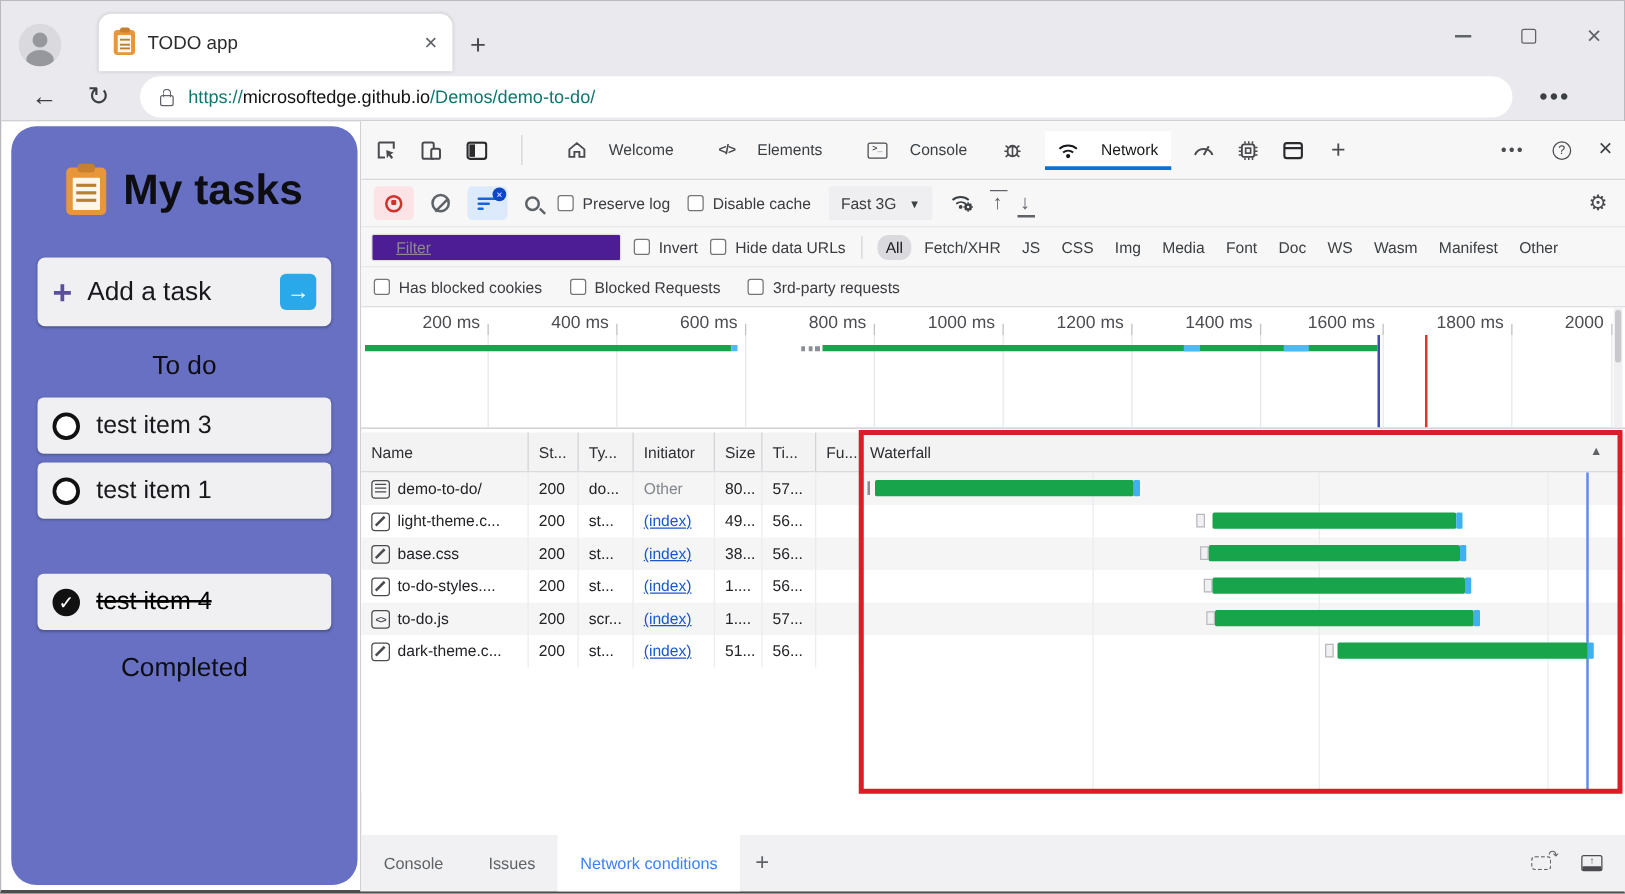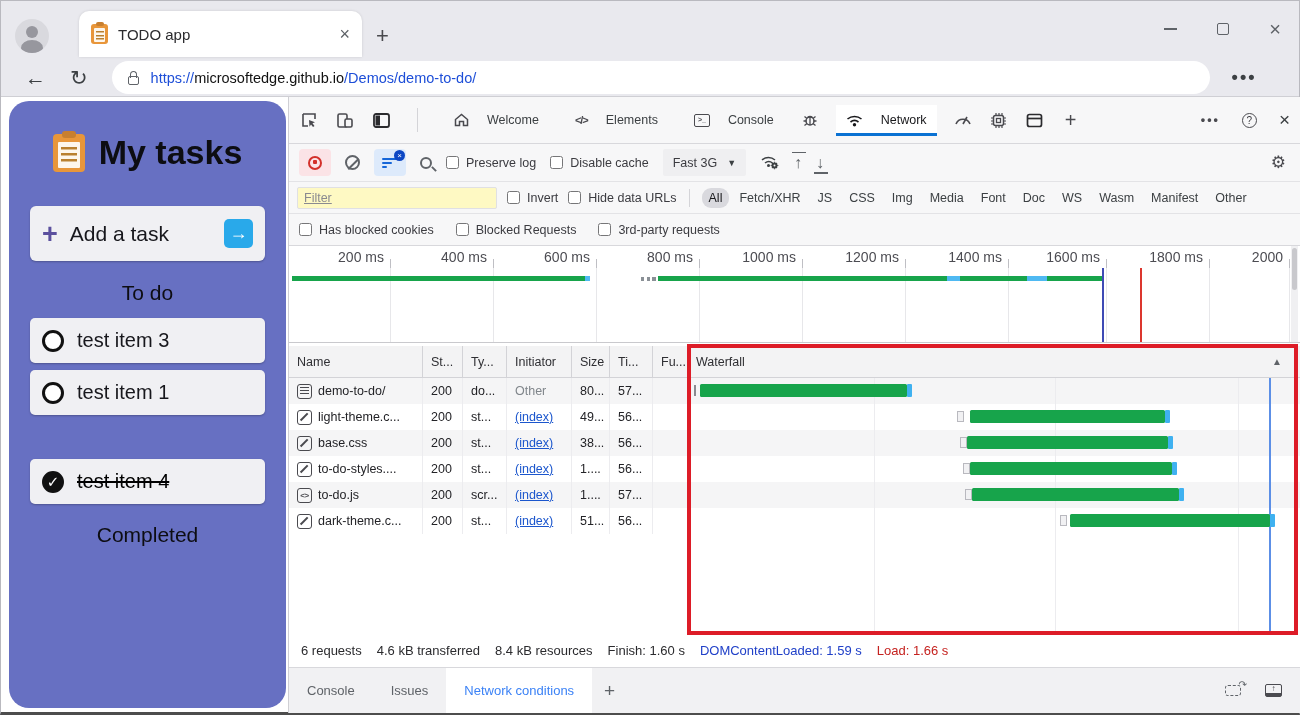--- a/index.html
+++ b/index.html
@@ -24,21 +24,21 @@
   #wincontrols { position:absolute; right:18px; top:22px; display:flex; gap:40px; align-items:center; color:#5f6368; }
   .win-min { width:13px; height:2px; background:#5f6368; }
   .win-max { width:12px; height:12px; border:1.6px solid #5f6368; border-radius:2px; }
   .win-close { font-size:20px; line-height:12px; }
   #navrow { position:absolute; left:0; top:57px; width:100%; height:39px; display:flex; align-items:center; }
   .nav-ic { font-size:21px; color:#3c4043; margin-left:24px; }
   #urlbar { margin-left:24px; width:1098px; height:33px; background:#fff; border-radius:17px; display:flex; align-items:center; padding:0 16px; gap:12px; }
   .lock { position:relative; width:11px; height:9px; border:1.6px solid #5f6368; border-radius:2px; margin-top:5px; }
   .lock::before { content:""; position:absolute; left:1.2px; top:-6px; width:5px; height:6px; border:1.6px solid #5f6368; border-bottom:none; border-radius:4px 4px 0 0; }
   #urltext { font-size:14.5px; }
-  #urltext .dim { color:#1d4ed8; }
+  #urltext .dim { color:#0f766e; }
   #urltext .domain { color:#111; font-weight:400; }
   #chromedots { margin-left:22px; font-size:18px; color:#3c4043; letter-spacing:2px; }
 
   
   #taskpane { position:absolute; left:8px; top:100px; width:277px; height:607px; background:#6770c2; border-radius:20px; }
   #apptitle { position:absolute; left:0; top:32px; width:100%; display:flex; justify-content:center; align-items:center; gap:14px; }
   #apptitle .clip { width:32px; height:38px; border-radius:4px; }
   #apptitle .clip::before { left:5px; top:8px; right:5px; bottom:4px; background-size:16px 2.5px; background-position:3px 5px,3px 11px,3px 17px; }
   #apptitle .clip::after { left:9px; top:-3px; width:14px; height:7px; border-radius:3px; }
   #apptitle .t { font-size:34px; font-weight:700; color:#0d0d12; }
@@ -85,21 +85,21 @@
   .cb { width:13px; height:13px; border:1.5px solid #767678; border-radius:2.5px; background:#fff; flex:none; }
   .cklabel { display:flex; align-items:center; gap:7px; }
   #throttle { display:flex; align-items:center; gap:10px; background:#efeff1; height:27px; padding:0 10px; border-radius:2px; }
   #throttle .car { font-size:9px; color:#3c4043; }
   .arrline { position:relative; font-size:16px; color:#5f6368; line-height:14px; }
   .arr-top::before { content:""; position:absolute; left:-2px; top:-4px; width:14px; height:1.8px; background:#5f6368; }
   .arr-bot::after { content:""; position:absolute; left:-2px; bottom:-4px; width:14px; height:1.8px; background:#5f6368; }
   .gear { font-size:17px; color:#4a4a4f; }
 
   #dt-filterrow { top:85px; height:32px; background:#f7f7f8; border-bottom:1px solid #e3e3e6; gap:10px; padding:0 8px; }
-  #filterbox { width:200px; height:22px; background:#fef9c3; border:1px solid #e0e0e3; border-radius:2px; display:flex; align-items:center; padding:0 6px; color:#8a8a90;text-decoration:underline; }
+  #filterbox { width:200px; height:22px; background:#4c1d95; border:1px solid #e0e0e3; border-radius:2px; display:flex; align-items:center; padding:0 19px; color:#8a8a90;text-decoration:underline; }
   .pill { padding:3px 7px; border-radius:9px; color:#3c4043; }
   .pill.active { background:#d9d9de; color:#18181b; }
   #pill-row { display:flex; align-items:center; gap:3px; }
   #dt-blockrow { top:117px; height:32px; background:#f7f7f8; border-bottom:1px solid #d8d8dc; gap:22px; padding:0 10px; }
 
   
   #overview { position:absolute; left:0; top:149px; width:100%; height:97px; background:#fff; border-bottom:1px solid #c9c9cd; overflow:hidden; }
   .ov-grid { position:absolute; top:22px; bottom:0; width:1px; background:#e7e7ea; }
   .ov-tick { position:absolute; top:13px; height:9px; width:1px; background:#bfbfc4; }
   .ov-label { position:absolute; top:3px; font-size:14px; color:#4c4c52; text-align:right; width:70px; }
@@ -544,28 +544,20 @@
           <div class="wf-bar" style="left: 683px; top: 142px; width: 207px;"></div>
           <div class="wf-tip" style="left: 890px; top: 142px;"></div>
           <div class="wf-pre" style="left: 771px; top: 169px; width: 7px;"></div>
           <div class="wf-bar" style="left: 781px; top: 168px; width: 200px;"></div>
           <div class="wf-tip" style="left: 981px; top: 168px;"></div>
         </div>
     </div>
 
     <div id="highlight"></div>
 
-    <div id="statusbar">
-        <span>6 requests</span>
-        <span>4.6 kB transferred</span>
-        <span>8.4 kB resources</span>
-        <span>Finish: 1.60 s</span>
-        <span class="dcl">DOMContentLoaded: 1.59 s</span>
-        <span class="load">Load: 1.66 s</span>
-      </div>
 
     <div id="drawer">
       <span id="drawer-tabs" style="display:flex; height:100%;">
           <span class="drawer-tab">Console</span>
           <span class="drawer-tab">Issues</span>
           <span class="drawer-tab active">Network conditions</span>
         </span>
       <span class="plus">+</span>
       <span id="drawer-icons">
         <span class="dev-rot"></span>

